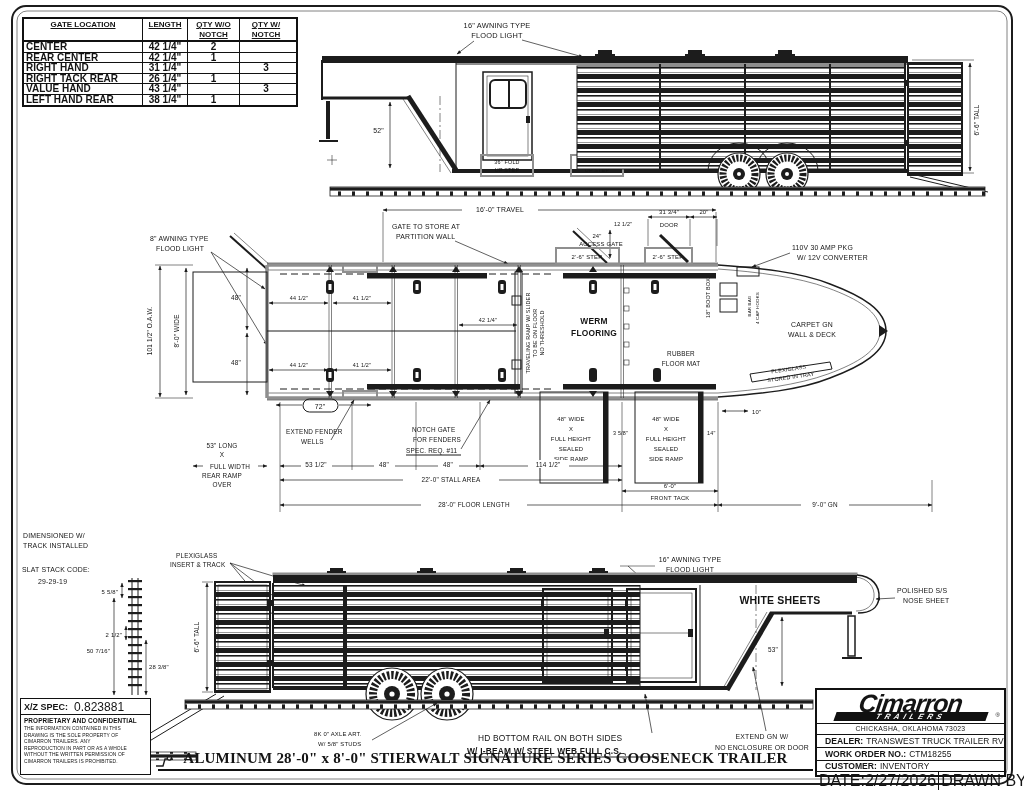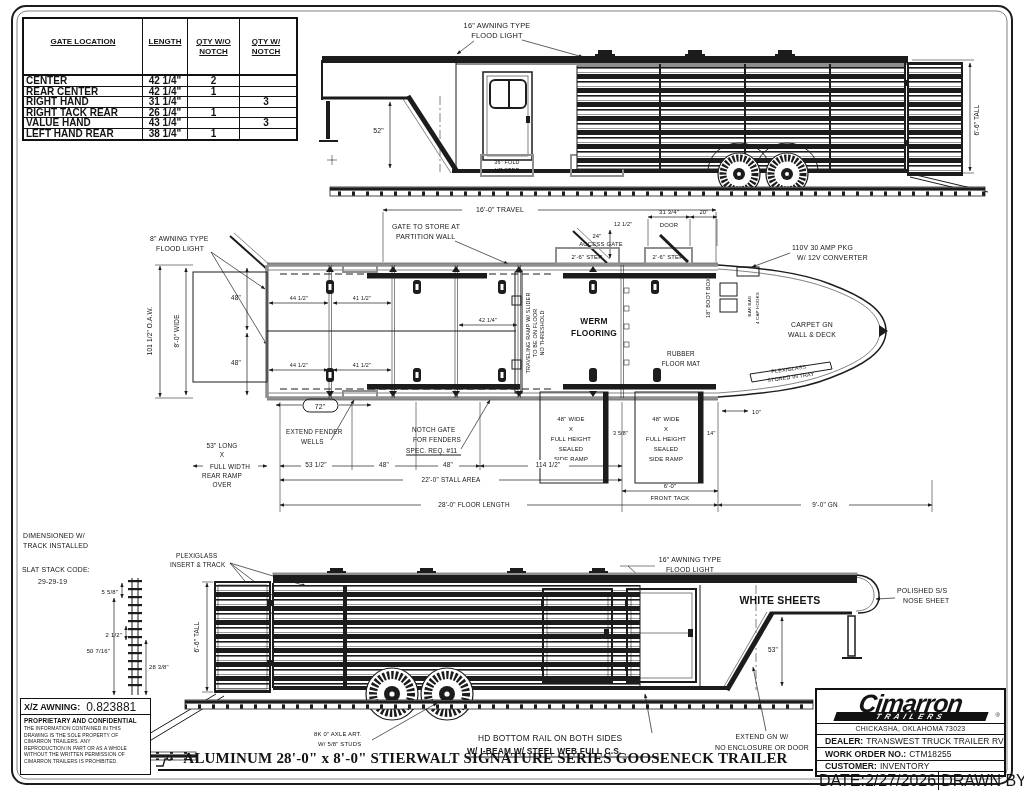--- a/index.html
+++ b/index.html
@@ -22,21 +22,21 @@
   .dash{stroke-dasharray:7 4}
   .cl{stroke-dasharray:9 3 2 3}
   .t4{font-size:4.4px}.t5{font-size:5.4px}.t55{font-size:5.9px}.t6{font-size:6.4px}
   .t65{font-size:6.9px}.t7{font-size:7.4px}.t8{font-size:8.4px}.t9{font-size:10.5px}
   .mid{text-anchor:middle}.end{text-anchor:end}.b{font-weight:bold}
 
   
   .gate-table{position:absolute;left:22px;top:17px;width:272px;border:2px solid #111;background:#fff}
   .gt-head{display:grid;grid-template-columns:119px 45px 52px 52px;border-bottom:2px solid #111}
   .gt-head div{font-size:8px;font-weight:bold;text-align:center;text-decoration:underline;
-               line-height:9.5px;padding:18px 0;border-right:1.2px solid #111}
+               line-height:9.5px;padding:1px 0;border-right:1.2px solid #111}
   .gt-head div:last-child{border-right:none}
   .gt-row{display:grid;grid-template-columns:119px 45px 52px 52px;border-bottom:1px solid #111}
   .gt-row:last-child{border-bottom:none}
   .gt-row div{font-size:10px;font-weight:bold;line-height:9.6px;height:9.6px;
               border-right:1.2px solid #111;text-align:center;overflow:hidden;white-space:nowrap}
   .gt-row div:last-child{border-right:none}
   .gt-row .loc{text-align:left;padding-left:2px}
 
   
   .tblock{position:absolute;left:815px;top:688px;width:191px;height:89px;border:2px solid #111;
@@ -643,21 +643,21 @@
     <div class="loc">LEFT HAND REAR</div>
     <div>38 1/4"</div>
     <div>1</div>
     <div></div>
   </div>
 </div>
 
 
 <div class="legal">
   <div class="xz-row">
-    <span class="lab">X/Z AWNING:</span>
+    <span class="lab">X/Z SPEC:</span>
     <span class="val">0.823881</span>
   </div>
   <div class="prop">
     <div class="pt">PROPRIETARY AND CONFIDENTIAL</div>
     <span class="pl">THE INFORMATION CONTAINED IN THIS</span>
     <span class="pl">DRAWING IS THE SOLE PROPERTY OF</span>
     <span class="pl">CIMARRON TRAILERS. ANY</span>
     <span class="pl">REPRODUCTION IN PART OR AS A WHOLE</span>
     <span class="pl">WITHOUT THE WRITTEN PERMISSION OF</span>
     <span class="pl">CIMARRON TRAILERS IS PROHIBITED.</span>

